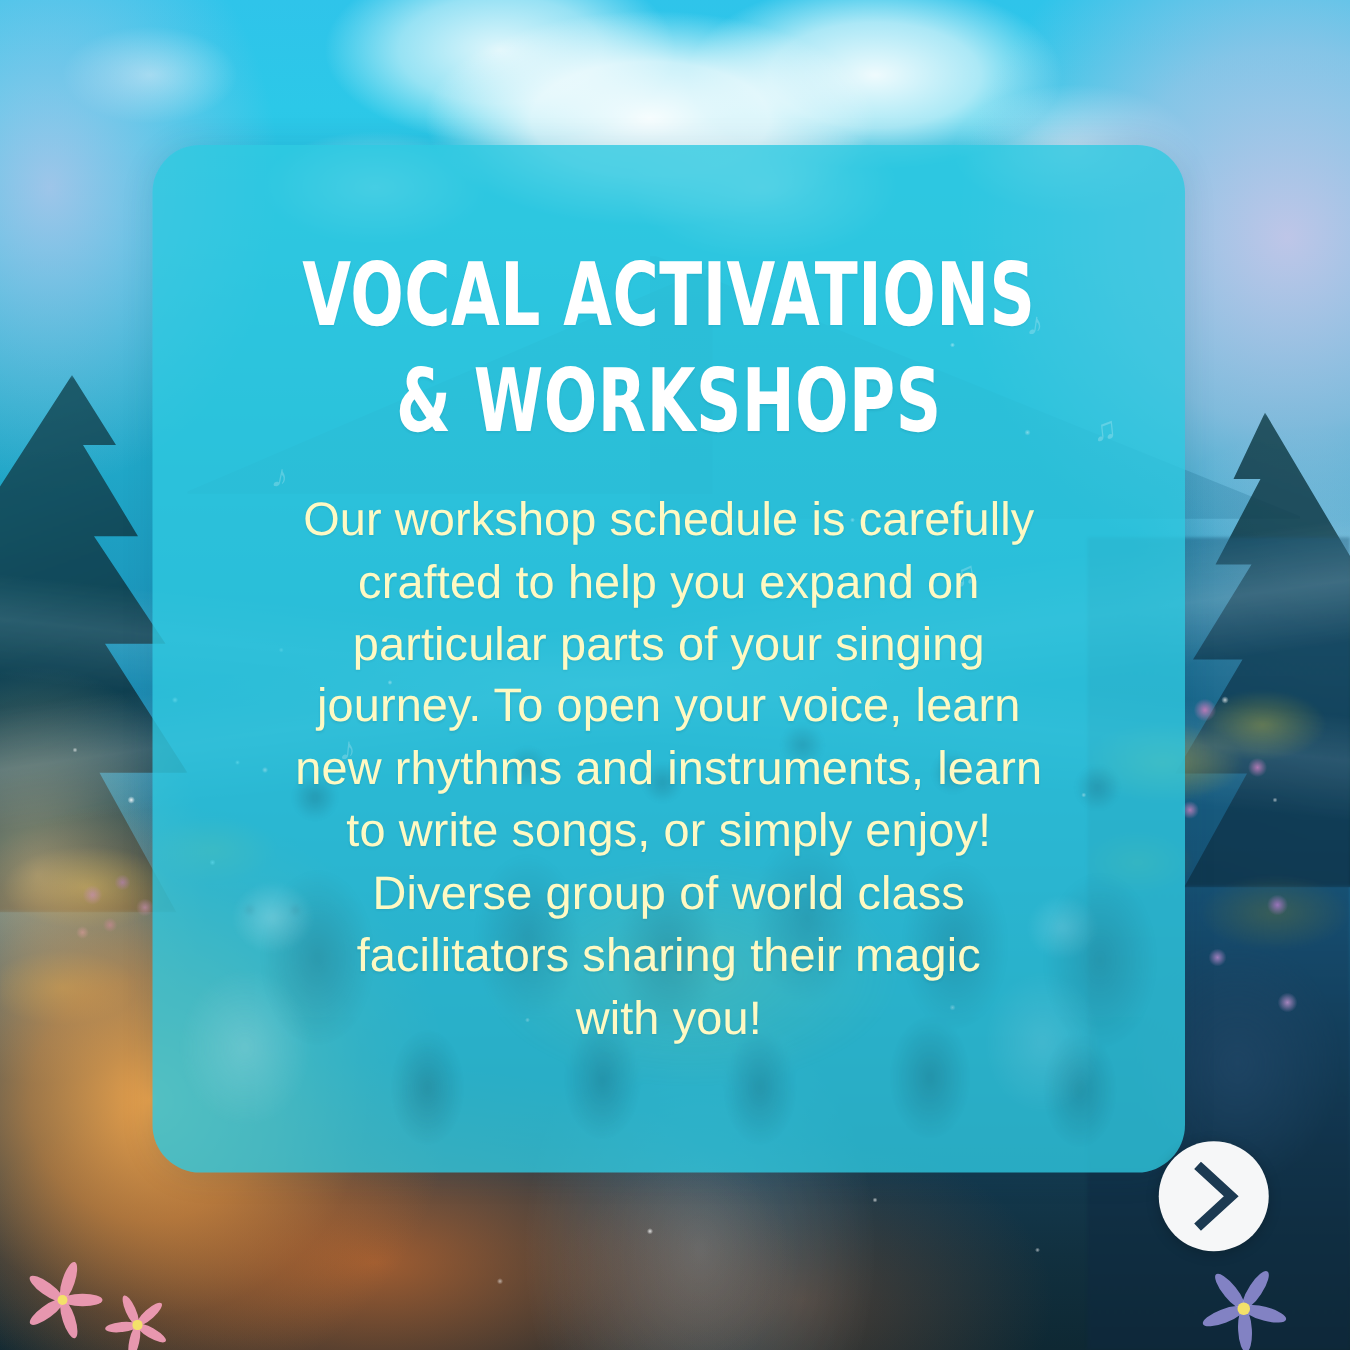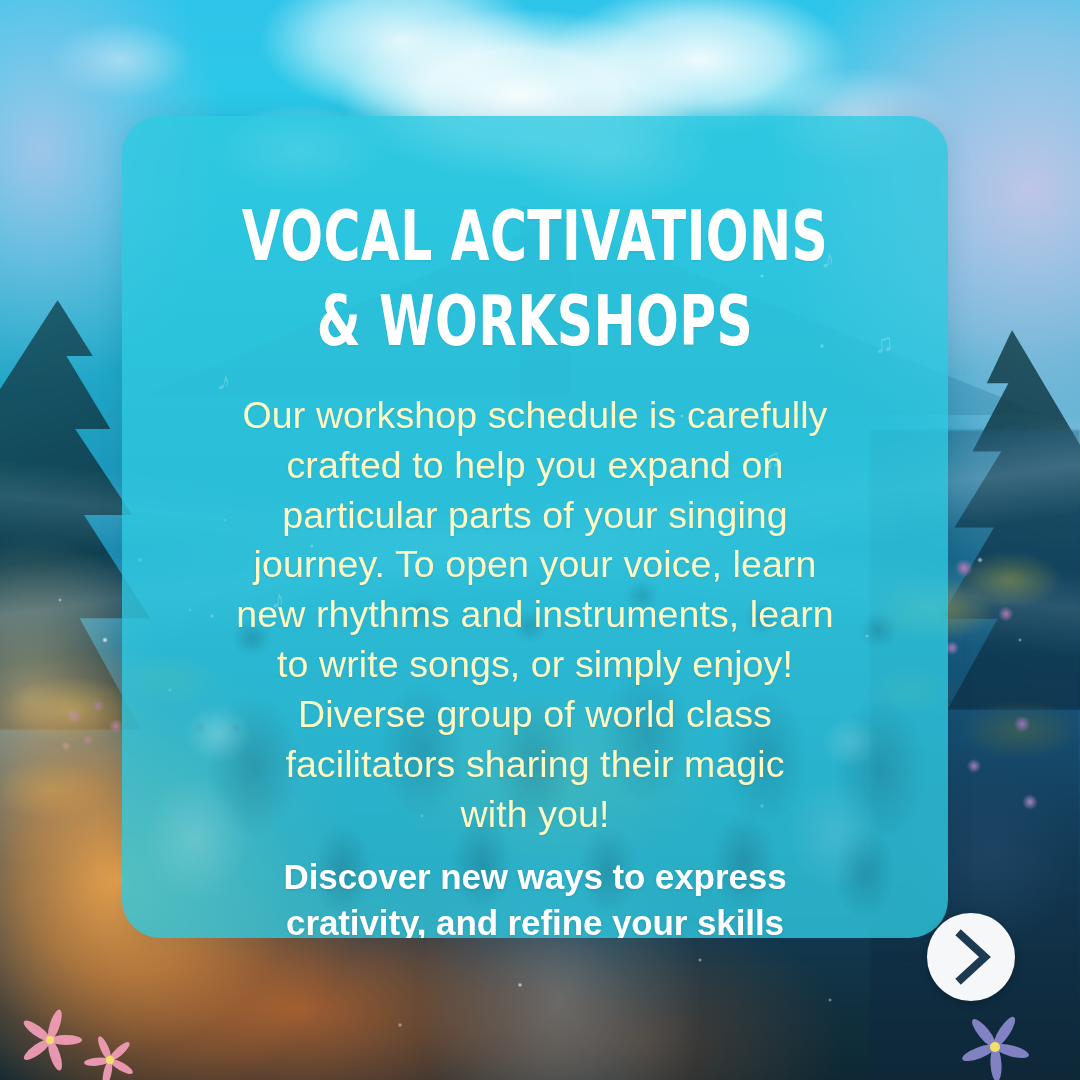--- a/index.html
+++ b/index.html
@@ -414,22 +414,20 @@
 &amp; WORKSHOPS</h1>
       <p id="body-copy">Our workshop schedule is carefully
 crafted to help you expand on
 particular parts of your singing
 journey. To open your voice, learn
 new rhythms and instruments, learn
 to write songs, or simply enjoy!
 Diverse group of world class
 facilitators sharing their magic
 with you!</p>
-      <p id="kicker">Discover new ways to express
-crativity, and refine your skills</p>
     </div>
   </div>
 
   <button id="next-button" aria-label="Next">
     <span>
       <svg width="40" height="56" viewBox="0 0 40 56" aria-hidden="true">
         <polyline points="8,6 32,28 8,50" fill="none" stroke="#1C3A52" stroke-width="8" stroke-linecap="square" stroke-linejoin="miter"></polyline>
       </svg>
     </span>
   </button>

